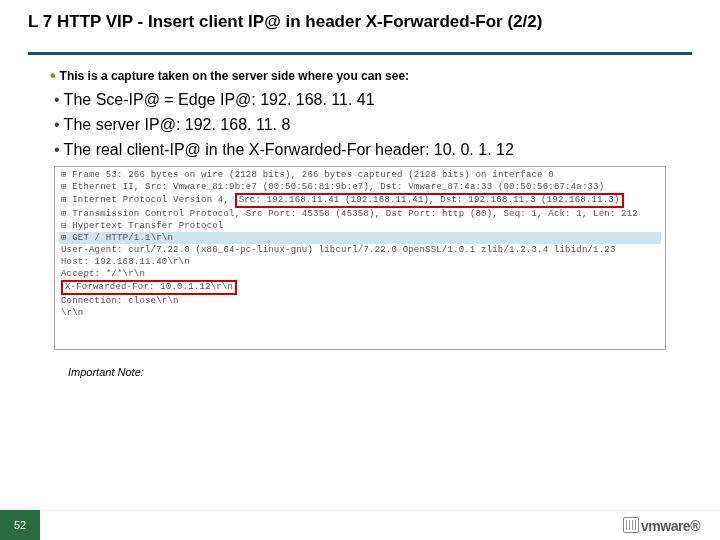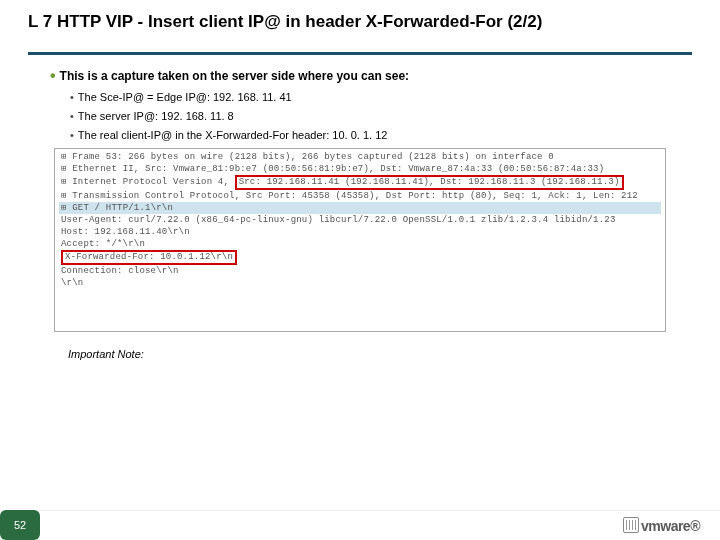--- a/index.html
+++ b/index.html
@@ -49,23 +49,23 @@
     margin-bottom: 8px;
   }
   .lvl1 .dot {
     color: #6a9a2f;
     font-size: 16px;
     line-height: 12px;
     vertical-align: -1px;
     margin-right: 4px;
   }
   .lvl2 {
-    font-size: 11px;
+    font-size: 16px;
     color: #000;
-    margin-left: 42px;
+    margin-left: 26px;
     margin-bottom: 7px;
   }
   .lvl2 .dot2 {
     color: #444;
     margin-right: 4px;
   }
   .capture {
     margin: 4px 26px 0 26px;
     border: 1px solid #aaa;
     font-family: "Courier New", monospace;
@@ -113,21 +113,20 @@
     align-items: stretch;
   }
   .footer .pg {
     width: 40px;
     background: #2a6b3f;
     color: #fff;
     font-size: 11px;
     display: flex;
     align-items: center;
     justify-content: center;
-    border-radius: 6px;
   }
   .footer .bar {
     flex: 1;
     background: #fff;
     border-top: 1px solid #eee;
     display: flex;
     align-items: center;
     justify-content: flex-end;
     padding-right: 20px;
   }
@@ -167,20 +166,21 @@
 
   <div class="lvl2"><span class="dot2">•</span><span>The Sce-IP@ = Edge IP@: 192. 168. 11. 41</span></div>
   <div class="lvl2"><span class="dot2">•</span><span>The server IP@: 192. 168. 11. 8</span></div>
   <div class="lvl2"><span class="dot2">•</span><span>The real client-IP@ in the X-Forwarded-For header: 10. 0. 1. 12</span></div>
 
   <div class="capture">
     <div class="row">⊞ Frame 53: 266 bytes on wire (2128 bits), 266 bytes captured (2128 bits) on interface 0</div>
     <div class="row">⊞ Ethernet II, Src: Vmware_81:9b:e7 (00:50:56:81:9b:e7), Dst: Vmware_87:4a:33 (00:50:56:87:4a:33)</div>
     <div class="row"><span>⊞ Internet Protocol Version 4, </span><span class="redbox">Src: 192.168.11.41 (192.168.11.41), Dst: 192.168.11.3 (192.168.11.3)</span></div>
     <div class="row">⊞ Transmission Control Protocol, Src Port: 45358 (45358), Dst Port: http (80), Seq: 1, Ack: 1, Len: 212</div>
+    <div class="row">⊟ Hypertext Transfer Protocol</div>
     <div class="row sel">  ⊞ GET / HTTP/1.1\r\n</div>
     <div class="row">    User-Agent: curl/7.22.0 (x86_64-pc-linux-gnu) libcurl/7.22.0 OpenSSL/1.0.1 zlib/1.2.3.4 libidn/1.23</div>
     <div class="row">    Host: 192.168.11.40\r\n</div>
     <div class="row">    Accept: */*\r\n</div>
     <div class="row">    <span class="redbox">    X-Forwarded-For: 10.0.1.12\r\n</span></div>
     <div class="row">    Connection: close\r\n</div>
     <div class="row">    \r\n</div>
 
   </div>
 

